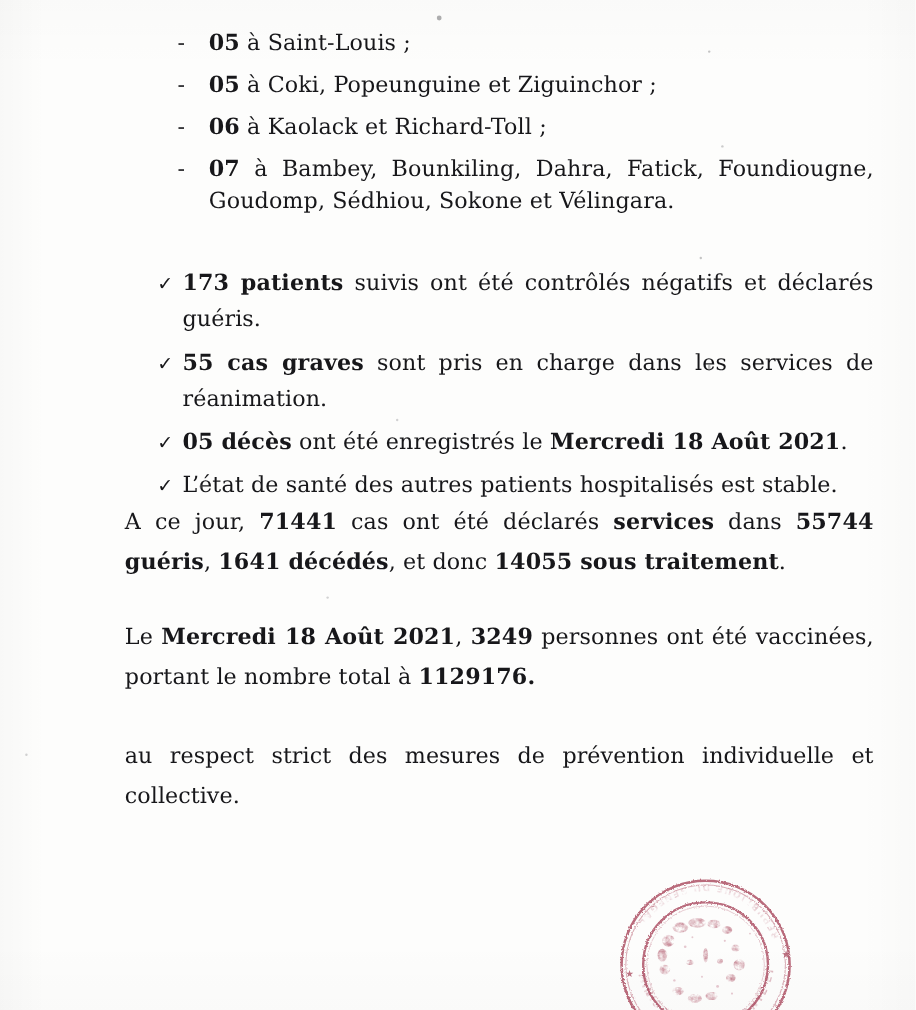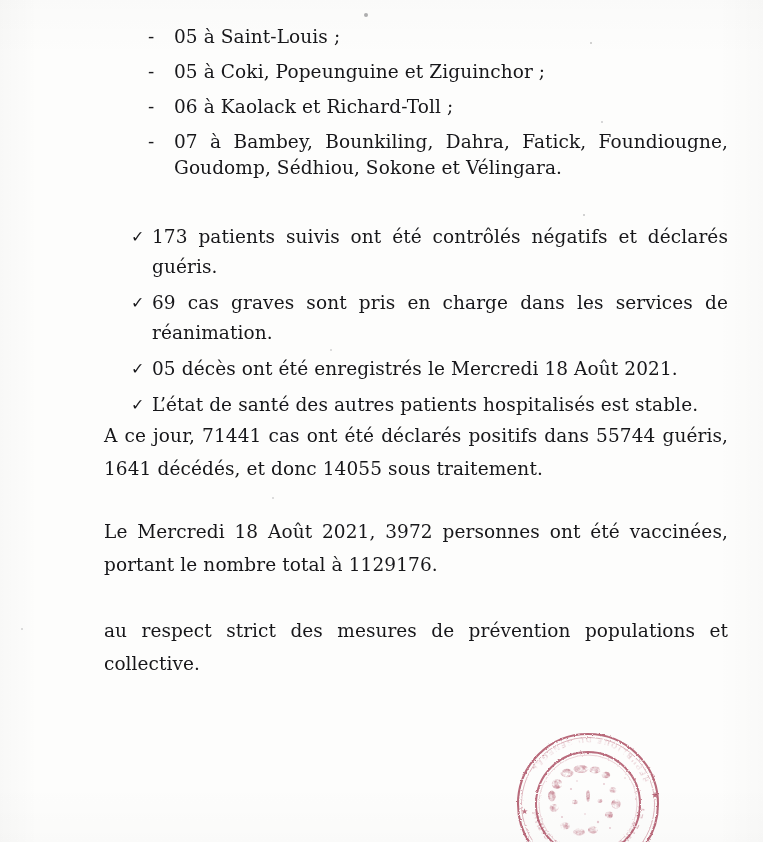--- a/index.html
+++ b/index.html
@@ -106,21 +106,21 @@
     text-align: justify;
     text-justify: inter-word;
     text-align-last: left;
     letter-spacing: 0.1px;
   }
   #para-total   { top: 419px; }
   #para-vaccine { top: 515px; }
   #para-appeal  { top: 614px; letter-spacing: 0.05px; }
   #para-appeal .ln { display: block; }
 
-  b, .b { font-weight: 400; margin-top: 48px; }
+  b, .b { font-weight: 700; margin-top: 48px; }
 
   
   .speck {
     position: absolute;
     background: #6e6e70;
     border-radius: 50%;
     pointer-events: none;
     opacity: .55;
   }
 
@@ -168,41 +168,41 @@
 
   <div class="check-list">
 
     <div class="check-item">
       <span class="check-mark">✓</span>
       <span class="check-text lastleft"><b>173 patients</b><span> suivis ont été contrôlés négatifs et déclarés guéris.</span></span>
     </div>
 
     <div class="check-item">
       <span class="check-mark">✓</span>
-      <span class="check-text"><b>69 cas graves</b><span> sont pris en charge dans les services de réanimation.</span></span>
+      <span class="check-text"><b>55 cas graves</b><span> sont pris en charge dans les services de réanimation.</span></span>
     </div>
 
     <div class="check-item">
       <span class="check-mark">✓</span>
       <span class="check-text lastleft"><b>05 décès</b><span> ont été enregistrés le </span><b>Mercredi 18 Août 2021</b><span>.</span></span>
     </div>
 
     <div class="check-item">
       <span class="check-mark">✓</span>
       <span class="check-text lastleft">L’état de santé des autres patients hospitalisés est stable.</span>
     </div>
 
   </div>
 
-  <div class="para" id="para-total"><span>A ce jour, </span><b>71441</b><span> cas ont été déclarés </span><b>positifs</b><span> dans </span><b>55744</b><span> </span><b>guéris</b><span>, </span><b>1641 décédés</b><span>, et donc </span><b>14055 sous traitement</b><span>.</span></div>
-
-  <div class="para" id="para-vaccine"><span>Le </span><b>Mercredi 18 Août 2021</b><span>, </span><b>3972</b><span> personnes ont été vaccinées, portant le nombre total à </span><b>1129176.</b></div>
+  <div class="para" id="para-total"><span>A ce jour, </span><b>71441</b><span> cas ont été déclarés </span><b>services</b><span> dans </span><b>55744</b><span> </span><b>guéris</b><span>, </span><b>1641 décédés</b><span>, et donc </span><b>14055 sous traitement</b><span>.</span></div>
+
+  <div class="para" id="para-vaccine"><span>Le </span><b>Mercredi 18 Août 2021</b><span>, </span><b>3249</b><span> personnes ont été vaccinées, portant le nombre total à </span><b>1129176.</b></div>
 
   <div class="para" id="para-appeal">
-      <span class="ln">au respect strict des mesures de prévention populations et collective.</span>
+      <span class="ln">au respect strict des mesures de prévention individuelle et collective.</span>
     </div>
 
   <div class="speck" style="left:364px;top:13px;width:4px;height:4px;"></div>
   <div class="speck" style="left:590px;top:42px;width:2px;height:2px;opacity:.4;"></div>
   <div class="speck" style="left:601px;top:121px;width:2px;height:2px;opacity:.35;"></div>
   <div class="speck" style="left:583px;top:214px;width:2px;height:2px;opacity:.4;"></div>
   <div class="speck" style="left:590px;top:304px;width:2px;height:5px;border-radius:1px;opacity:.45;"></div>
   <div class="speck" style="left:330px;top:349px;width:2px;height:2px;opacity:.3;"></div>
   <div class="speck" style="left:166px;top:404px;width:3px;height:3px;opacity:.35;"></div>
   <div class="speck" style="left:272px;top:497px;width:2px;height:2px;opacity:.3;"></div>

